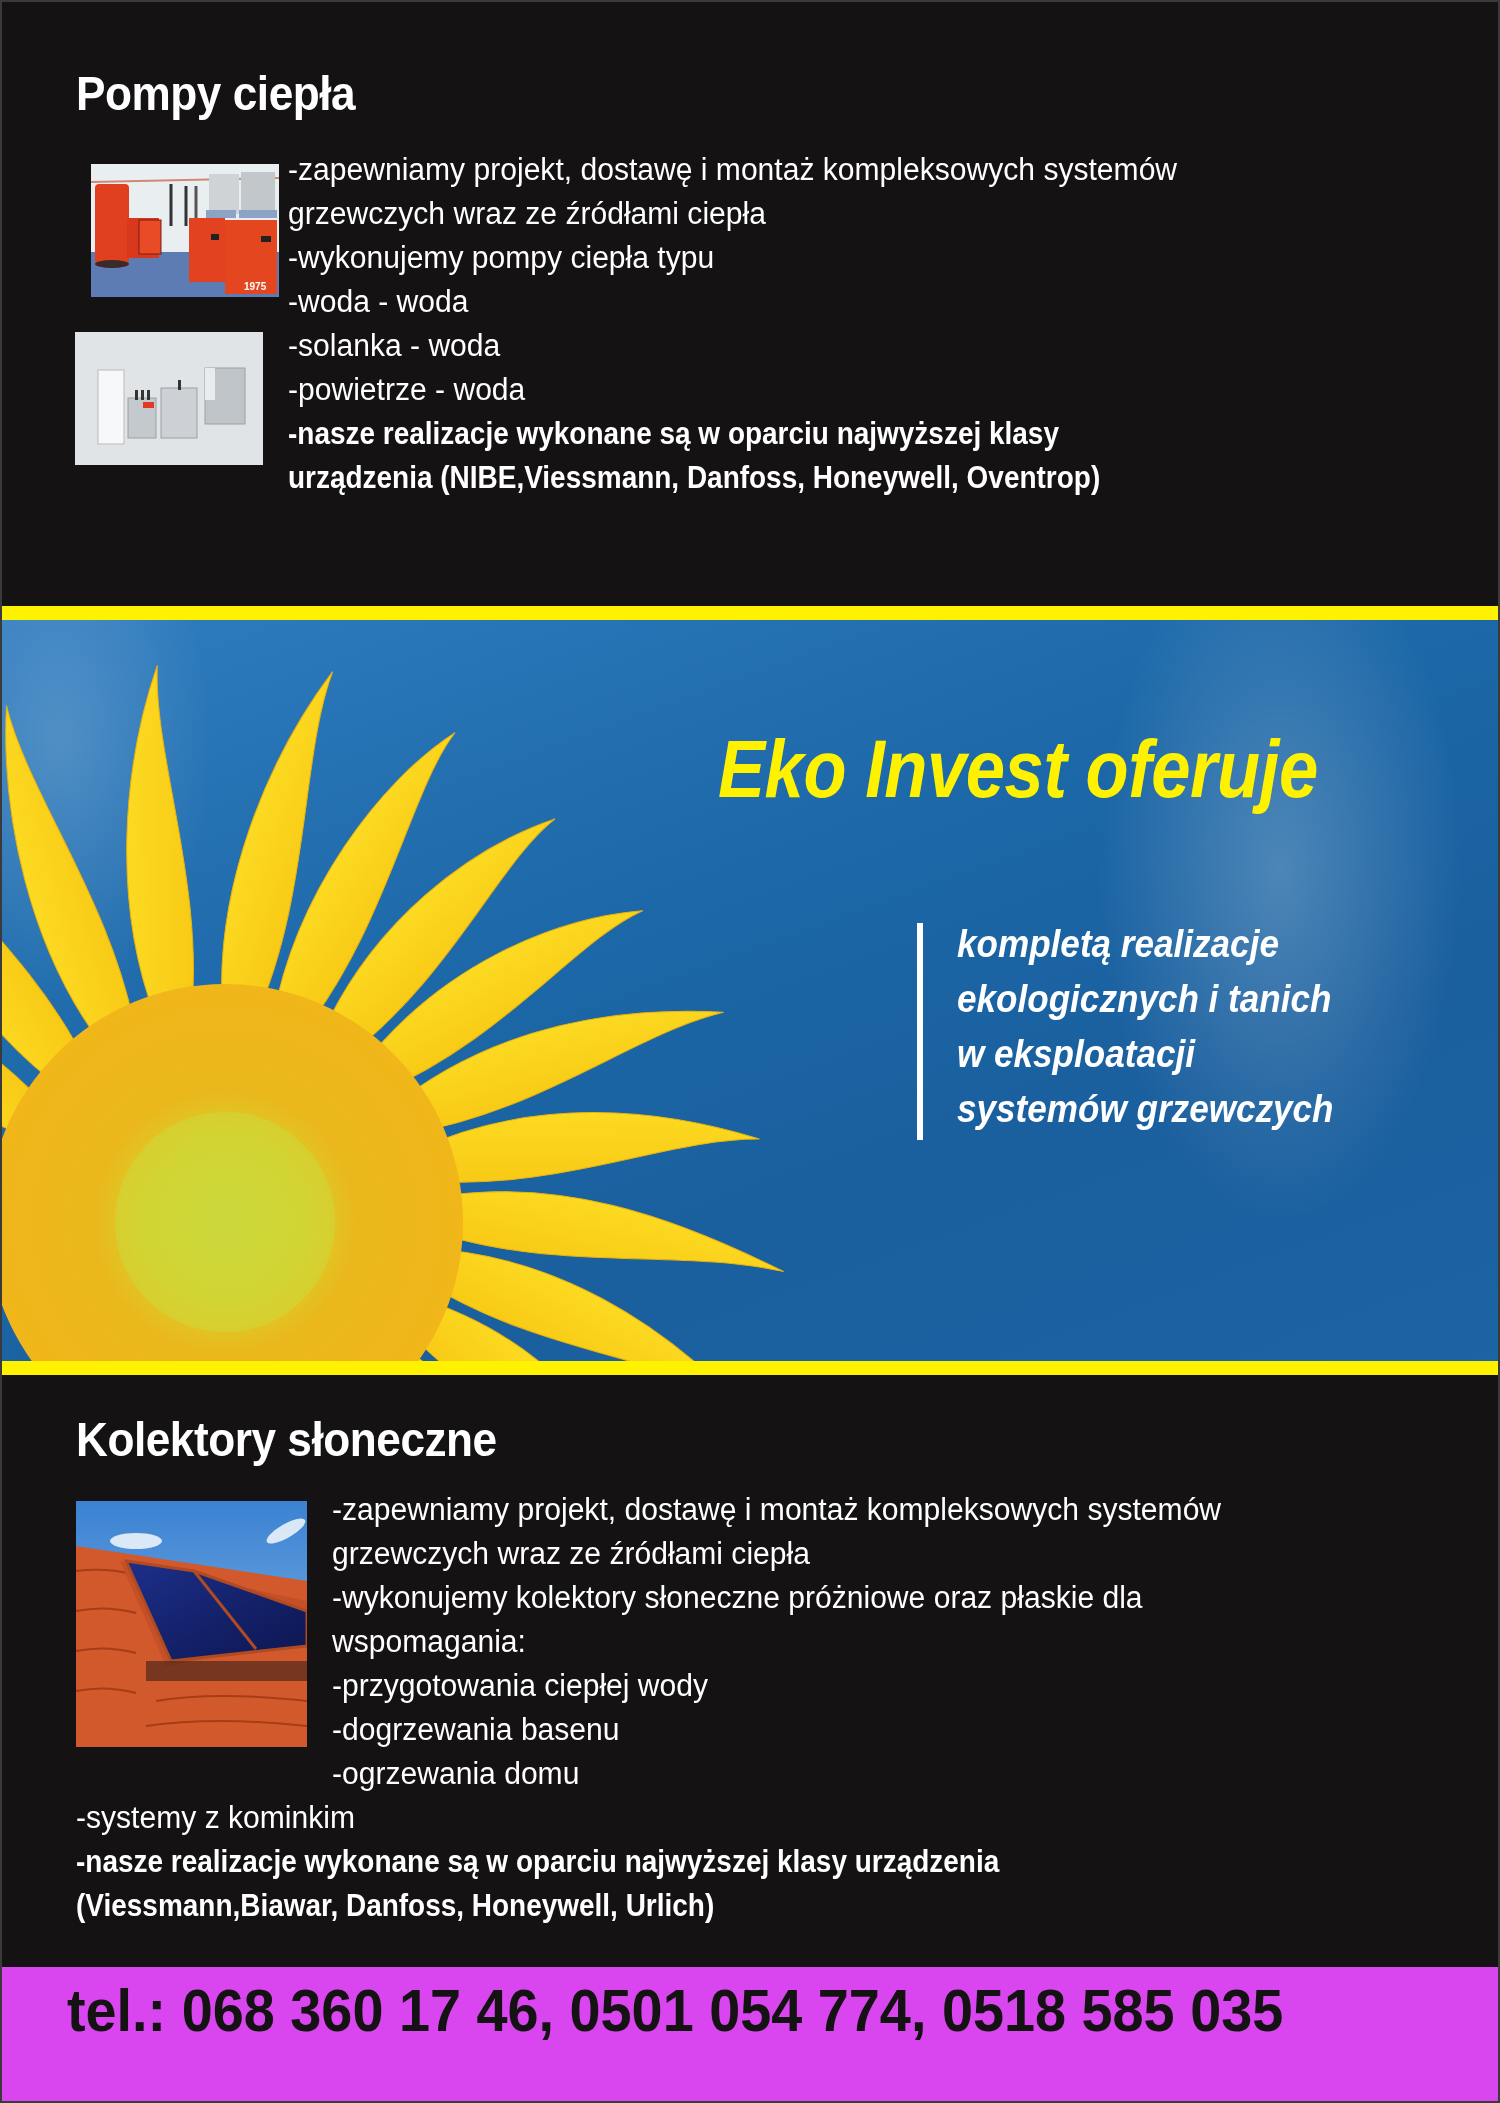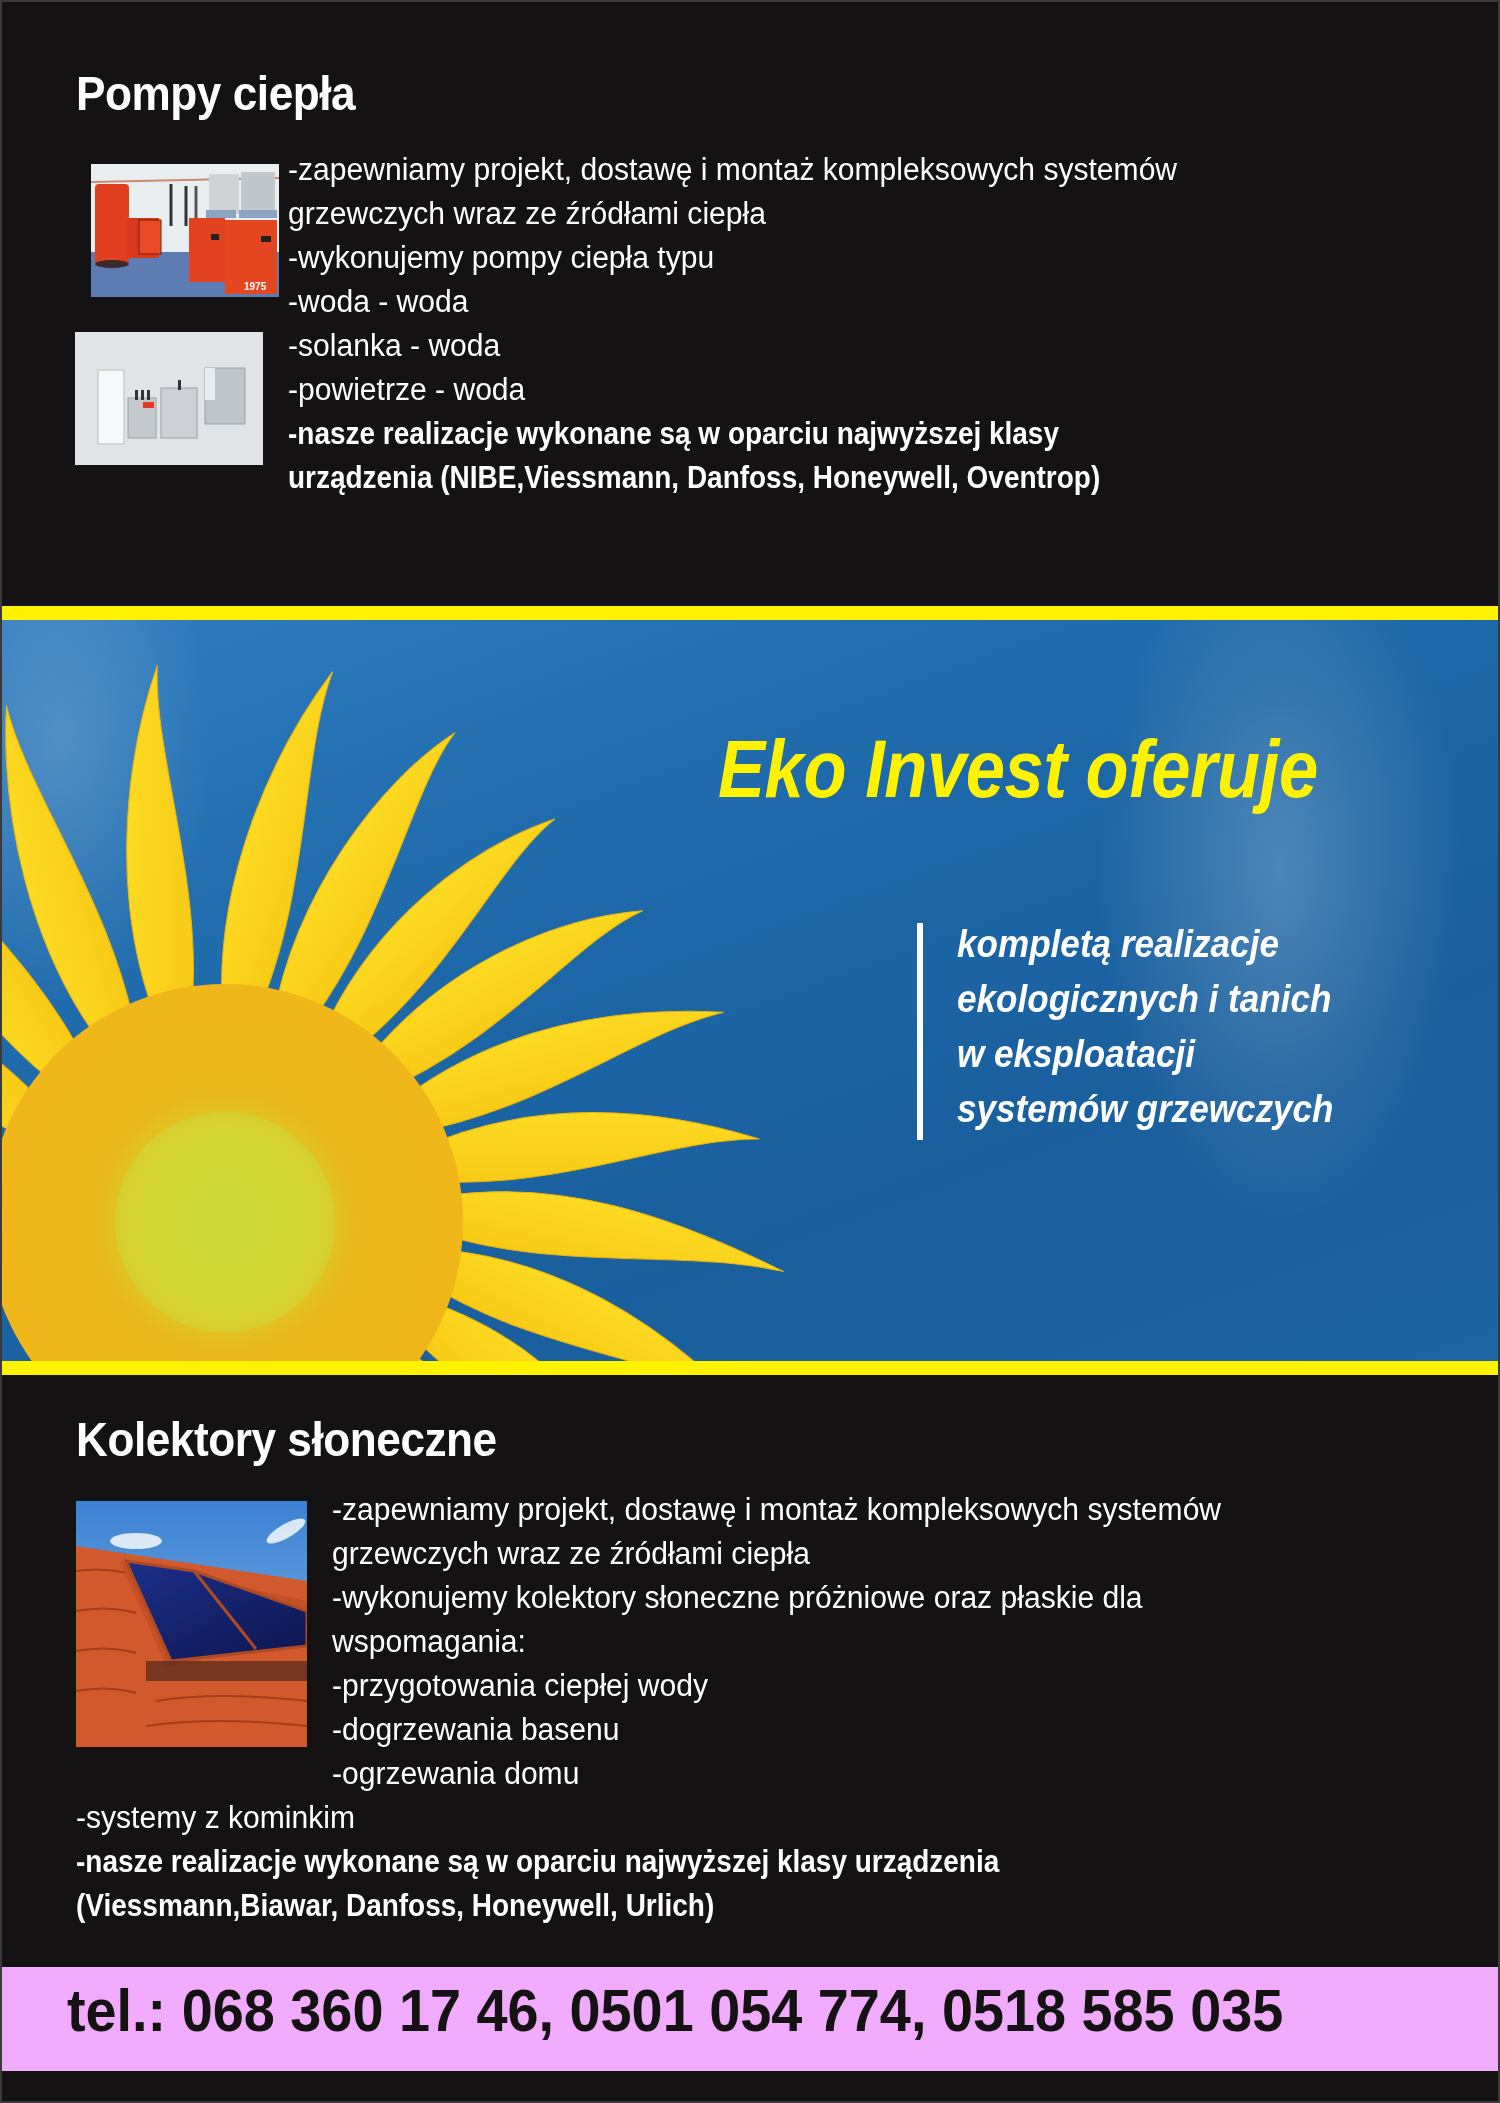--- a/index.html
+++ b/index.html
@@ -72,21 +72,21 @@
   }
   #tagline {
     position: absolute; left: 957px; top: 296px; color: #ffffff;
     font-weight: bold; font-size: 39px; line-height: 55px; white-space: nowrap;
     transform-origin: left top; transform: scaleX(0.9);
   }
   #tagline .line { display: block; }
 
   
   #phone-band {
-    position: absolute; left: 0; top: 1967px; width: 1500px; height: 104px; background: #f0abfc;
+    position: absolute; left: 0; top: 1967px; width: 1500px; height: 136px; background: #d946ef;
   }
   #phone-text {
     position: absolute; left: 67px; top: 14px; margin: 0;
     color: #141212; font-weight: bold; font-size: 60px; line-height: 1; white-space: nowrap;
     transform-origin: left top; transform: scaleX(0.93);
   }
 </style>
 </head>
 <body>
 

